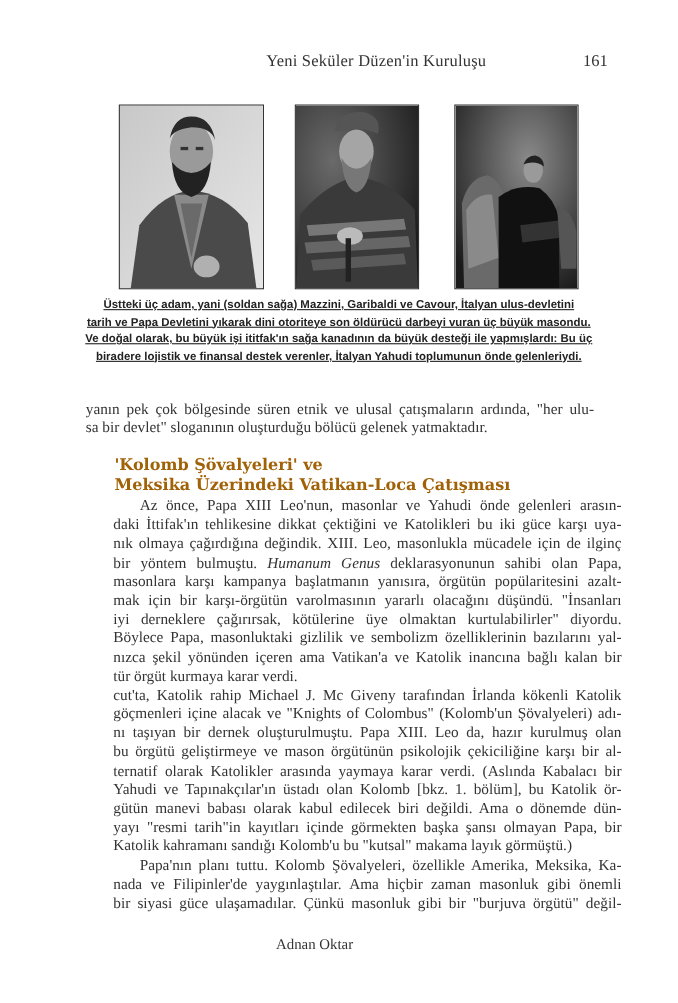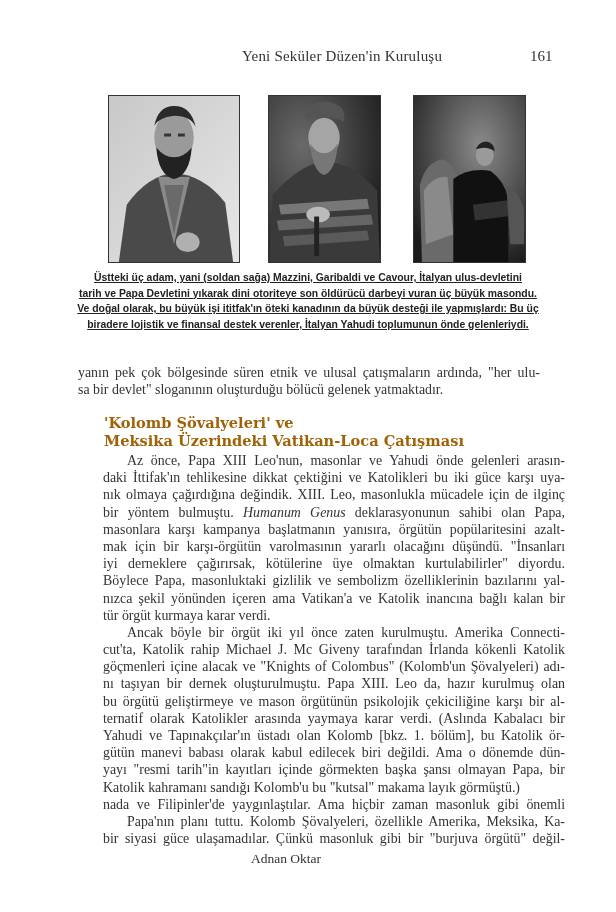--- a/index.html
+++ b/index.html
@@ -90,21 +90,21 @@
     <path d="M60 110 L108 104 L110 120 L62 126 Z" fill="#333"></path>
     <ellipse cx="72" cy="60" rx="9" ry="11" fill="#9a9a9a"></ellipse>
     <path d="M63 54 Q66 46 74 46 Q82 48 82 56 Q74 50 63 54 Z" fill="#222"></path>
     <path d="M94 92 Q108 96 112 116 L112 150 L98 150 Z" fill="#555"></path>
   </svg>
 </div>
 
 <div class="caption">
   <div>Üstteki üç adam, yani (soldan sağa) Mazzini, Garibaldi ve Cavour, İtalyan ulus-devletini</div>
   <div>tarih ve Papa Devletini yıkarak dini otoriteye son öldürücü darbeyi vuran üç büyük masondu.</div>
-  <div>Ve doğal olarak, bu büyük işi ititfak'ın öteki kanadının da büyük desteği ile yapmışlardı: Bu üç</div>
+  <div>Ve doğal olarak, bu büyük işi ititfak'ın sağa kanadının da büyük desteği ile yapmışlardı: Bu üç</div>
   <div>biradere lojistik ve finansal destek verenler, İtalyan Yahudi toplumunun önde gelenleriydi.</div>
 </div>
 
 <div class="body-text intro">
   <span class="ln">yanın pek çok bölgesinde süren etnik ve ulusal çatışmaların ardında, "her ulu-</span>
   <span class="ln last">sa bir devlet" sloganının oluşturduğu bölücü gelenek yatmaktadır.</span>
 </div>
 
 <div class="section-heading">
   <div>'Kolomb Şövalyeleri' ve</div>
@@ -117,31 +117,30 @@
   <span class="ln">daki İttifak'ın tehlikesine dikkat çektiğini ve Katolikleri bu iki güce karşı uya-</span>
   <span class="ln">nık olmaya çağırdığına değindik. XIII. Leo, masonlukla mücadele için de ilginç</span>
   <span class="ln"><span>bir yöntem bulmuştu. </span><em>Humanum Genus</em><span> deklarasyonunun sahibi olan Papa,</span></span>
   <span class="ln">masonlara karşı kampanya başlatmanın yanısıra, örgütün popülaritesini azalt-</span>
   <span class="ln">mak için bir karşı-örgütün varolmasının yararlı olacağını düşündü. "İnsanları</span>
   <span class="ln">iyi derneklere çağırırsak, kötülerine üye olmaktan kurtulabilirler" diyordu.</span>
   <span class="ln">Böylece Papa, masonluktaki gizlilik ve sembolizm özelliklerinin bazılarını yal-</span>
   <span class="ln">nızca şekil yönünden içeren ama Vatikan'a ve Katolik inancına bağlı kalan bir</span>
   <span class="ln last">tür örgüt kurmaya karar verdi.</span>
 
-  <span class="ln indent">Ancak böyle bir örgüt iki yıl önce zaten kurulmuştu. Amerika Connecti-</span>
   <span class="ln">cut'ta, Katolik rahip Michael J. Mc Giveny tarafından İrlanda kökenli Katolik</span>
   <span class="ln">göçmenleri içine alacak ve "Knights of Colombus" (Kolomb'un Şövalyeleri) adı-</span>
   <span class="ln">nı taşıyan bir dernek oluşturulmuştu. Papa XIII. Leo da, hazır kurulmuş olan</span>
   <span class="ln">bu örgütü geliştirmeye ve mason örgütünün psikolojik çekiciliğine karşı bir al-</span>
   <span class="ln">ternatif olarak Katolikler arasında yaymaya karar verdi. (Aslında Kabalacı bir</span>
   <span class="ln">Yahudi ve Tapınakçılar'ın üstadı olan Kolomb [bkz. 1. bölüm], bu Katolik ör-</span>
   <span class="ln">gütün manevi babası olarak kabul edilecek biri değildi. Ama o dönemde dün-</span>
   <span class="ln">yayı "resmi tarih"in kayıtları içinde görmekten başka şansı olmayan Papa, bir</span>
   <span class="ln last">Katolik kahramanı sandığı Kolomb'u bu "kutsal" makama layık görmüştü.)</span>
 
+  <span class="ln indent">Papa'nın planı tuttu. Kolomb Şövalyeleri, özellikle Amerika, Meksika, Ka-</span>
   <span class="ln">nada ve Filipinler'de yaygınlaştılar. Ama hiçbir zaman masonluk gibi önemli</span>
-  <span class="ln indent">Papa'nın planı tuttu. Kolomb Şövalyeleri, özellikle Amerika, Meksika, Ka-</span>
   <span class="ln">bir siyasi güce ulaşamadılar. Çünkü masonluk gibi bir "burjuva örgütü" değil-</span>
 </div>
 
 <div class="footer">
   <span>Adnan Oktar</span>
 </div>
 
 </body></html>

